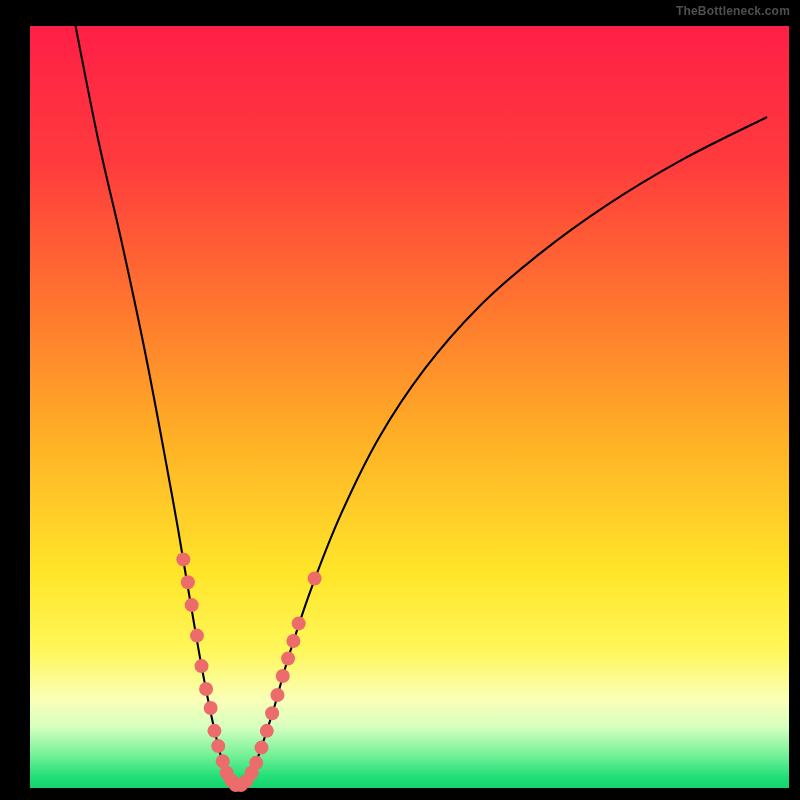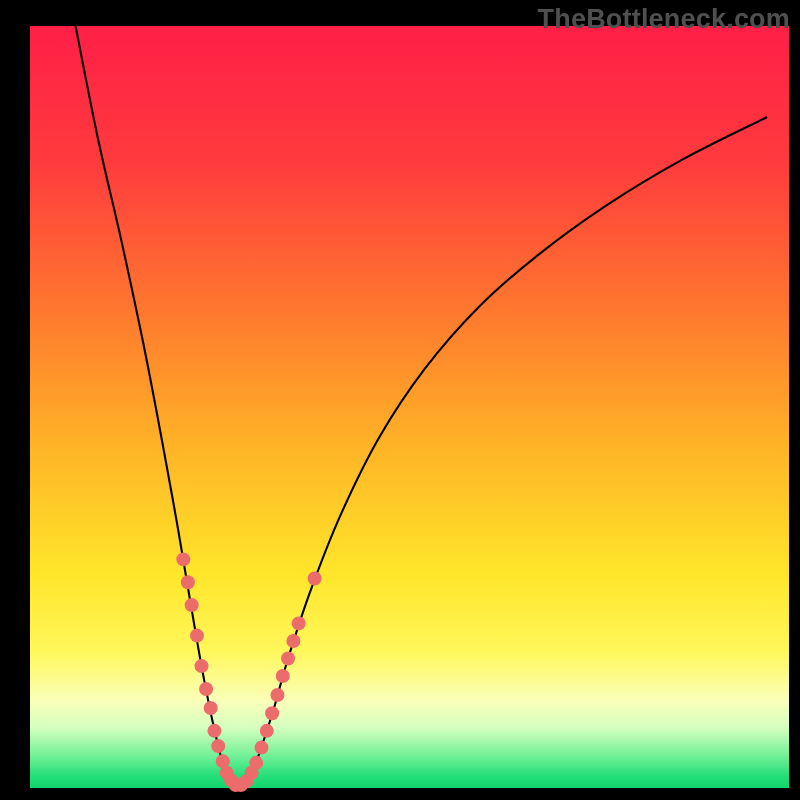--- a/index.html
+++ b/index.html
@@ -14,21 +14,21 @@
   .stage {
     position: relative;
     width: 800px;
     height: 800px;
     background: #000;
   }
   .watermark {
     position: absolute;
     top: 4px;
     right: 10px;
-    font-size: 27px;
+    font-size: 12px;
     font-weight: 600;
     color: #4f4f4f;
     letter-spacing: 0.2px;
     z-index: 5;
     user-select: none;
   }
   svg {
     display: block;
   }
 </style>

